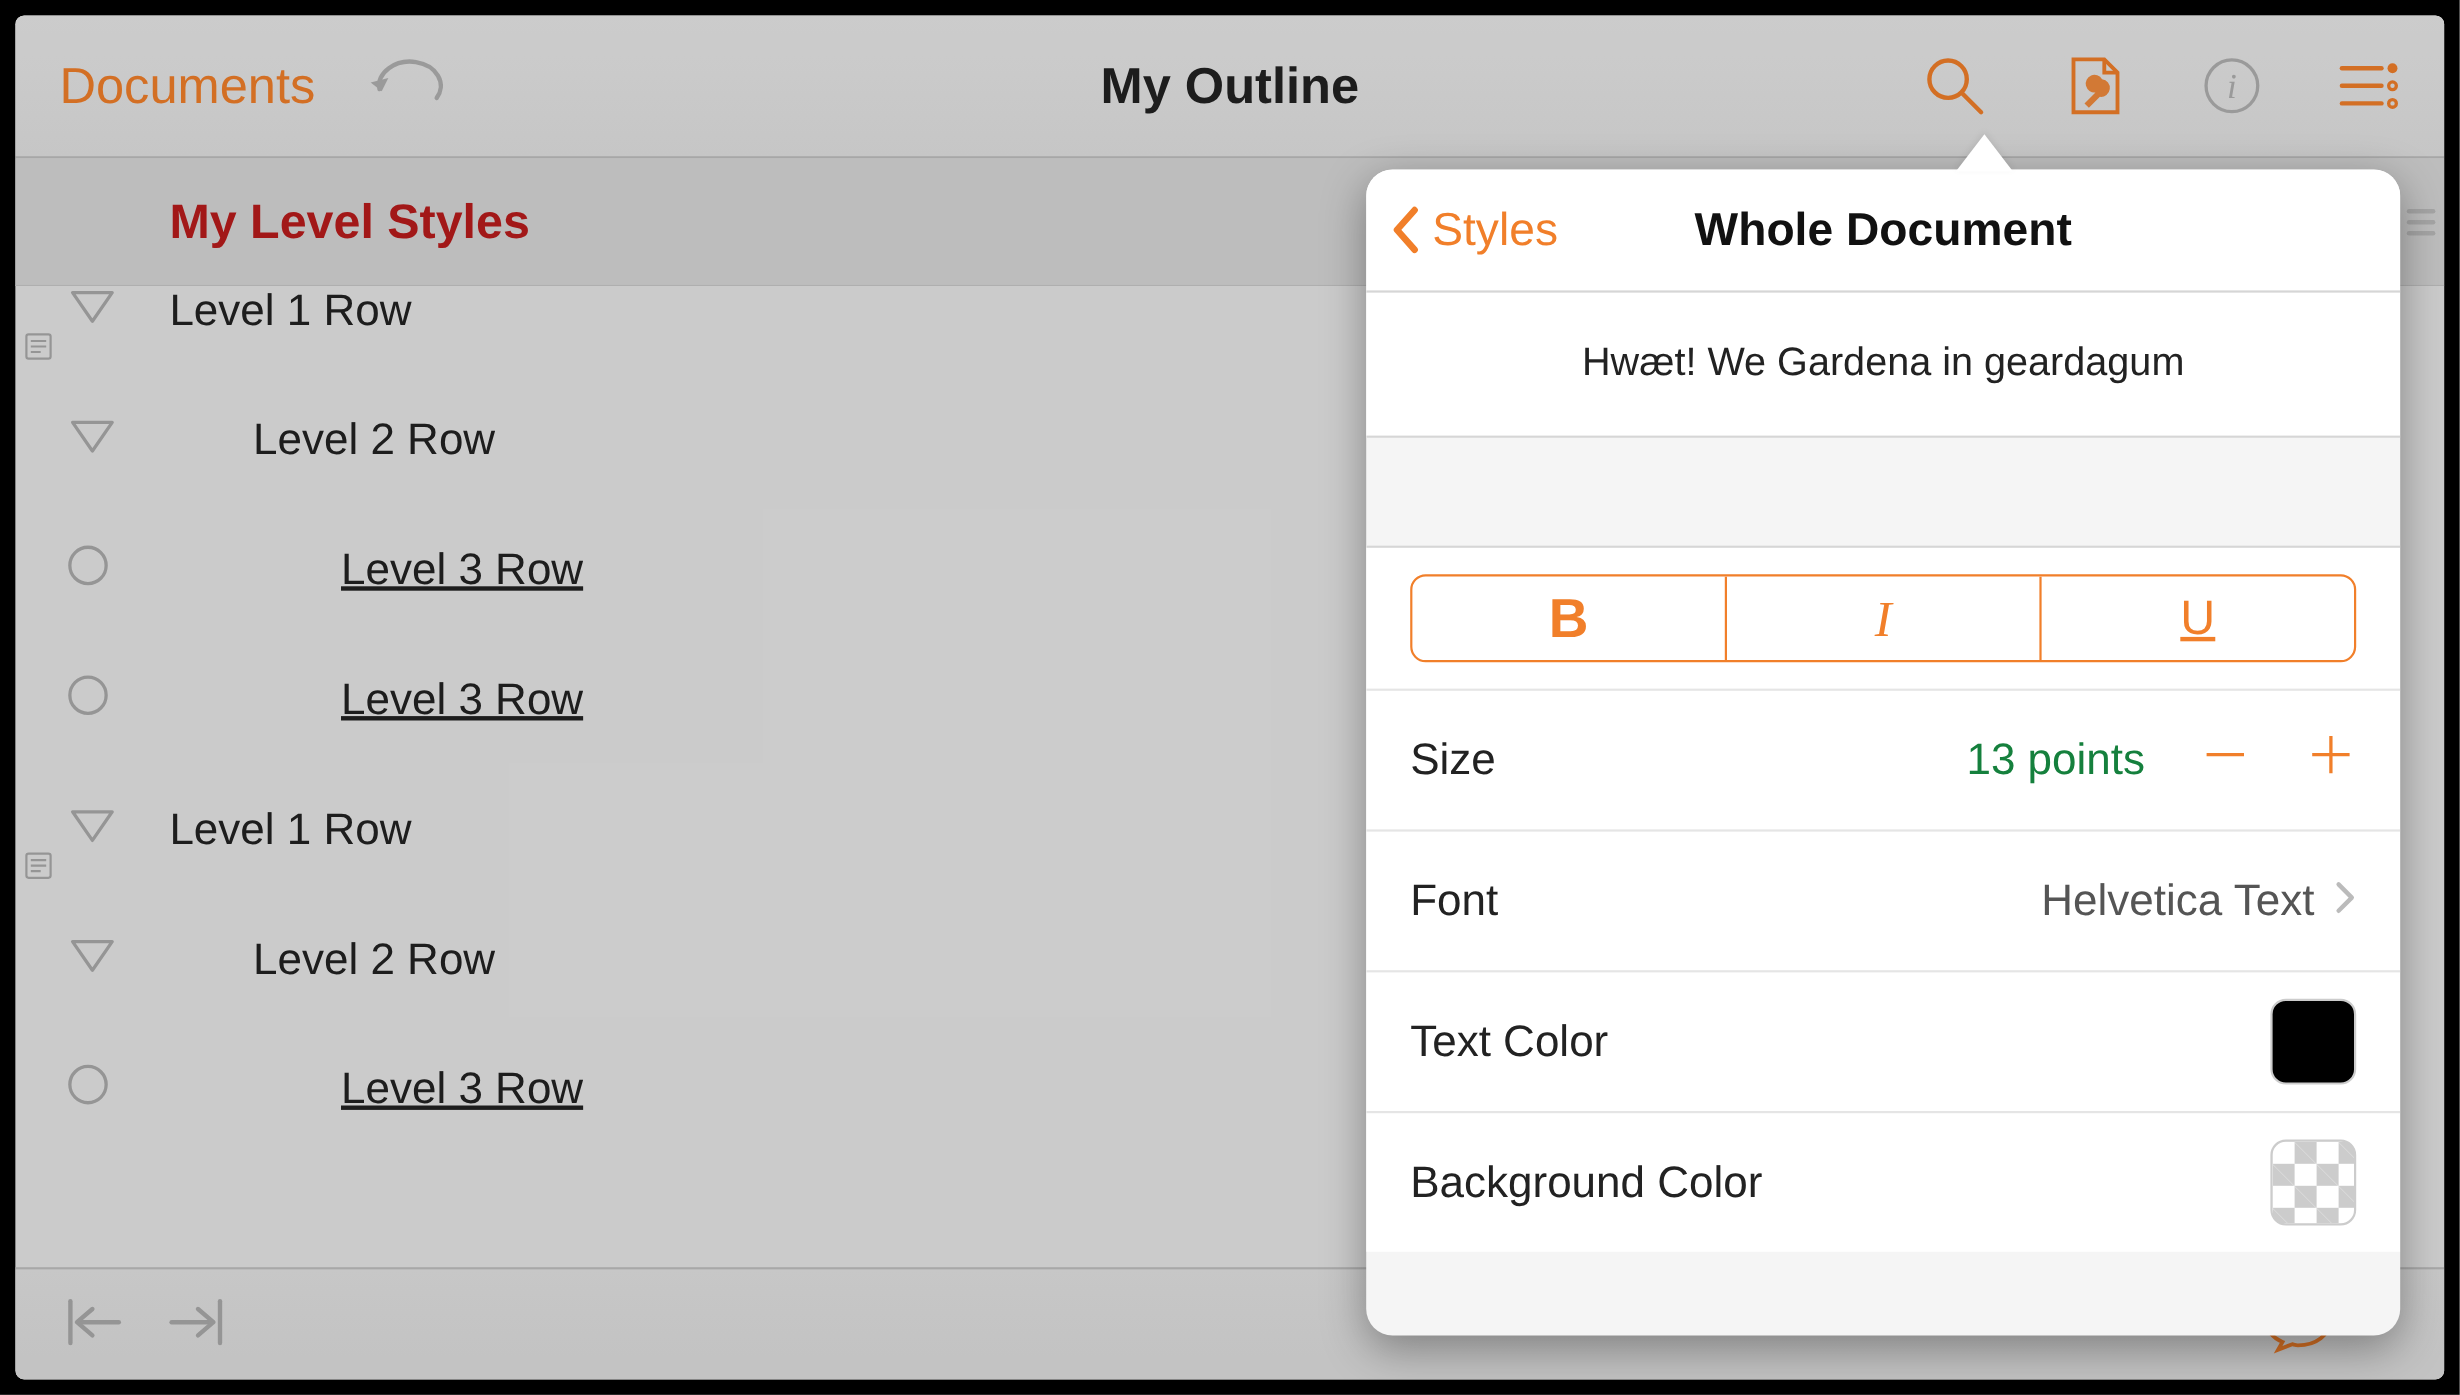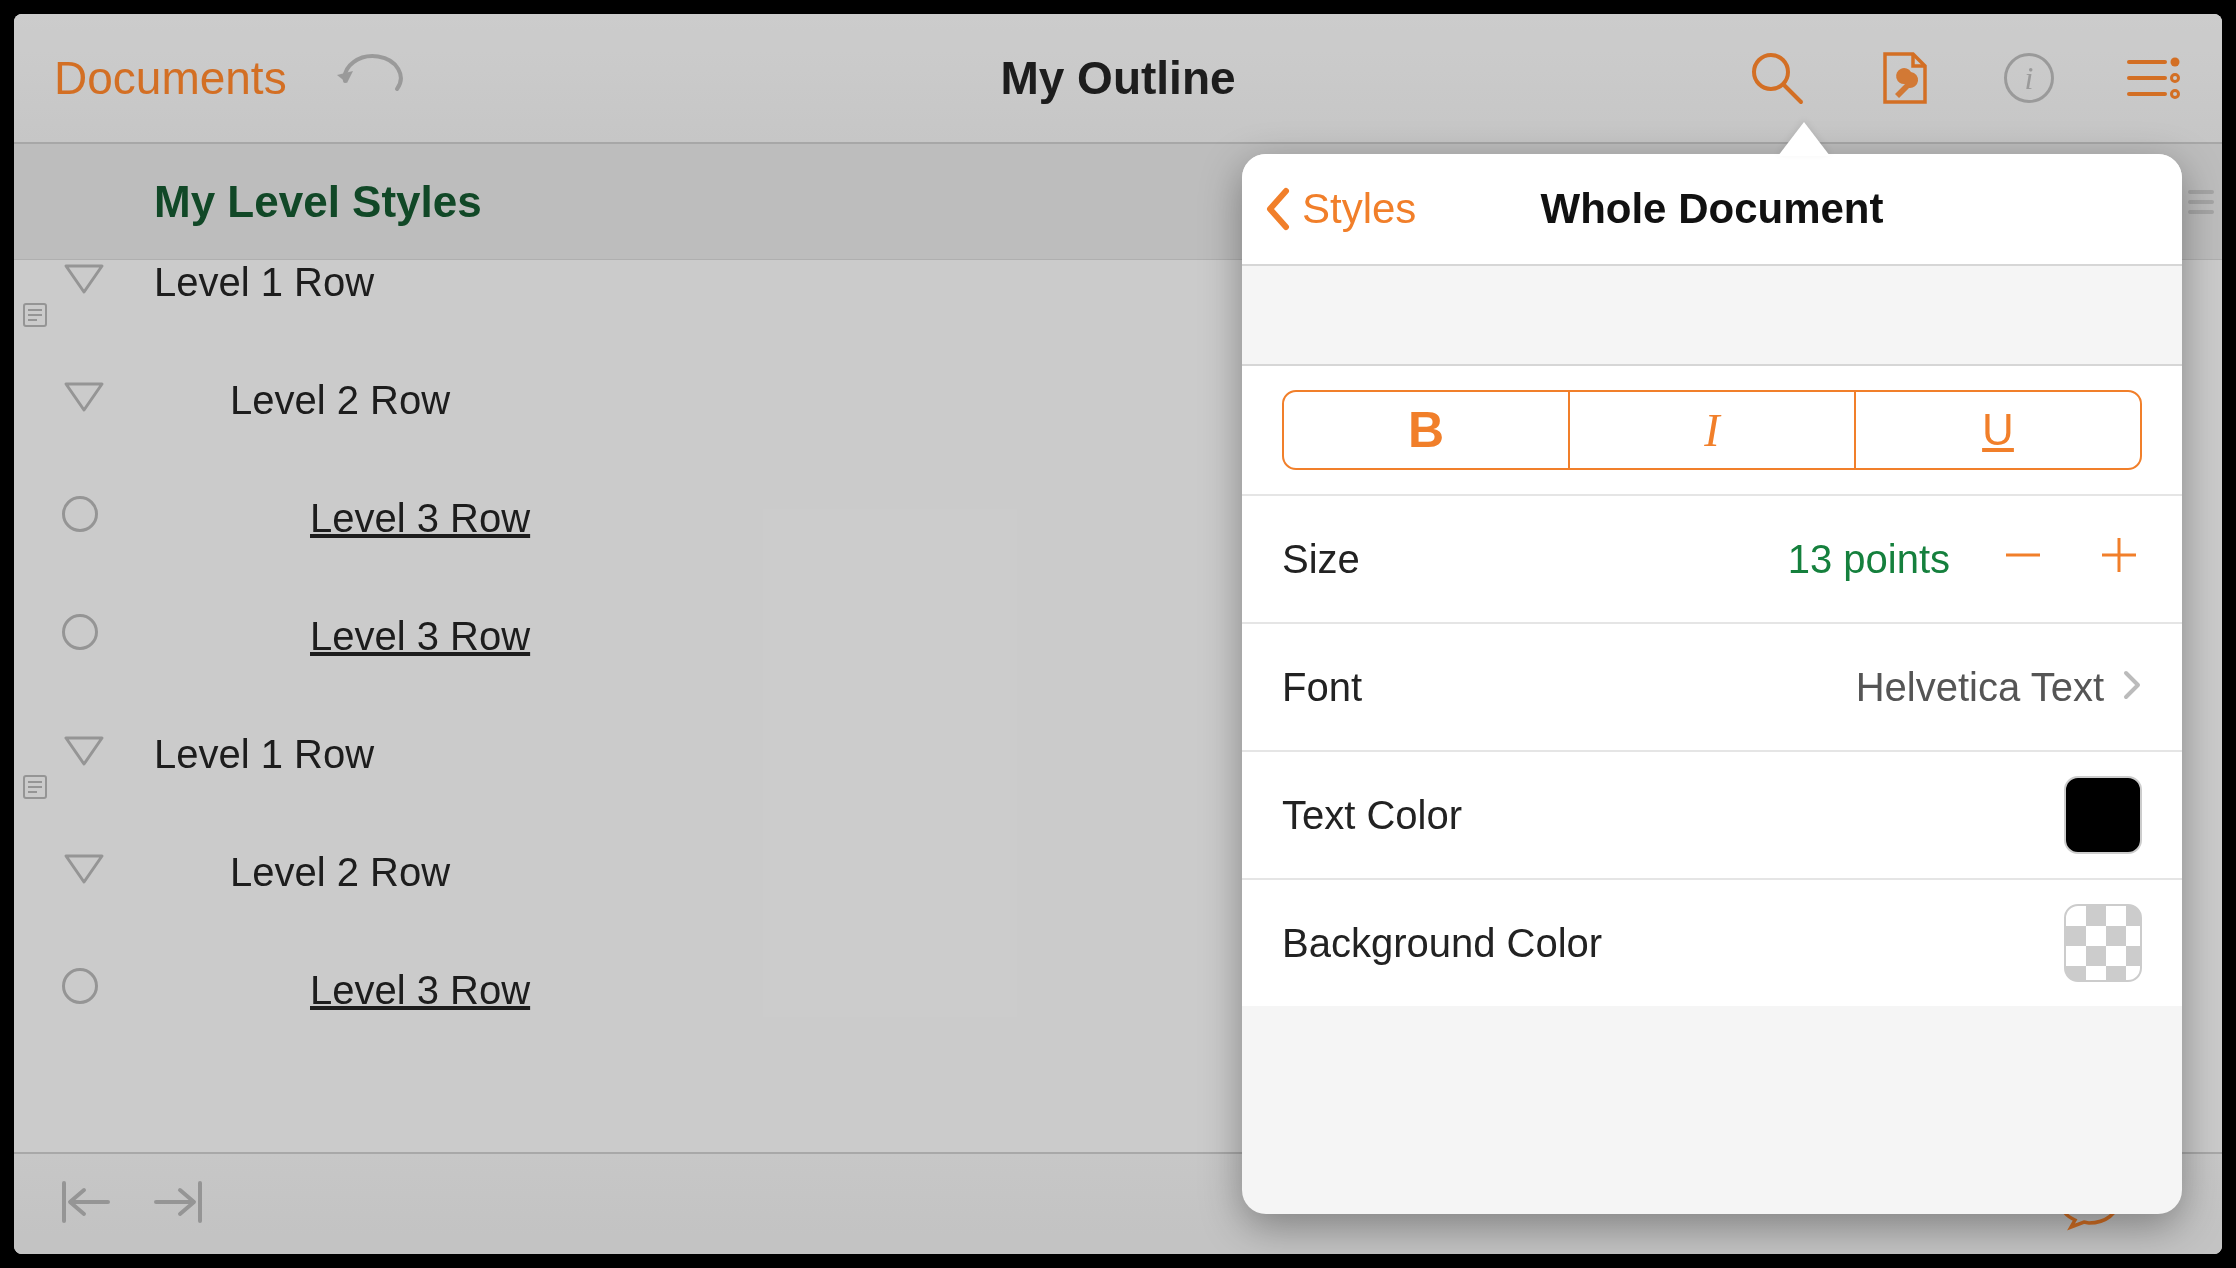--- a/index.html
+++ b/index.html
@@ -80,21 +80,21 @@
   .section-title-row {
     height: 116px;
     background: #d8d8d8;
     display: flex;
     align-items: center;
     border-bottom: 1px solid #c8c8c8;
   }
   .section-title {
     font-size: 44px;
     font-weight: 800;
-    color: #14532d;
+    color: #b91c1c;
     margin-left: 140px;
   }
   .outline-row {
     height: 118px;
     display: flex;
     align-items: flex-start;
     position: relative;
   }
   .row-text {
     font-size: 40px;
@@ -435,20 +435,21 @@
     <div class="popover-header">
       <span class="back-btn">
         <svg viewBox="0 0 28 44">
           <path d="M 22 4 L 6 22 L 22 40" fill="none" stroke="#f17f2a" stroke-width="6" stroke-linecap="round" stroke-linejoin="round"></path>
         </svg>
         <span>Styles</span>
       </span>
       <span class="popover-title">Whole Document</span>
     </div>
 
+    <div class="preview-row">Hwæt! We Gardena in geardagum</div>
 
     <div class="section-spacer"></div>
 
     <div class="style-section">
       <div class="biu-row">
         <div class="biu-group">
           <div class="biu-cell bold-cell">B</div>
           <div class="biu-cell italic-cell">I</div>
           <div class="biu-cell underline-cell">U</div>
         </div>

